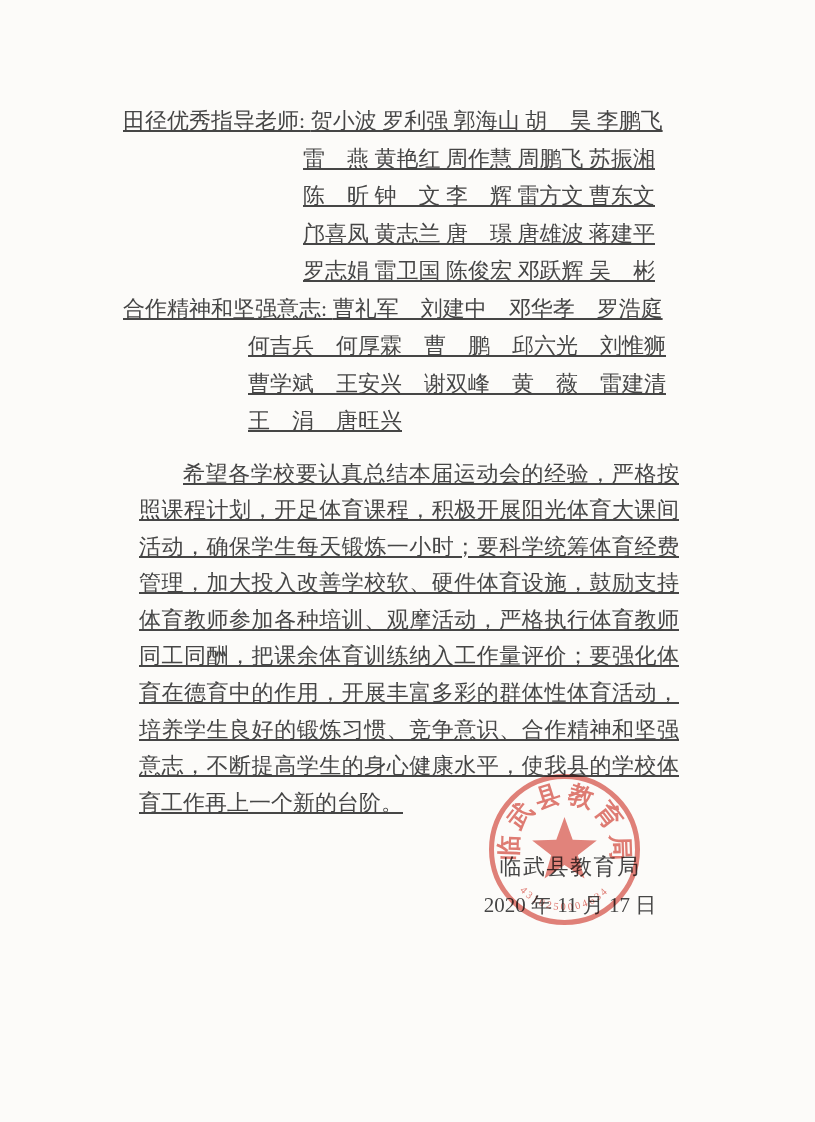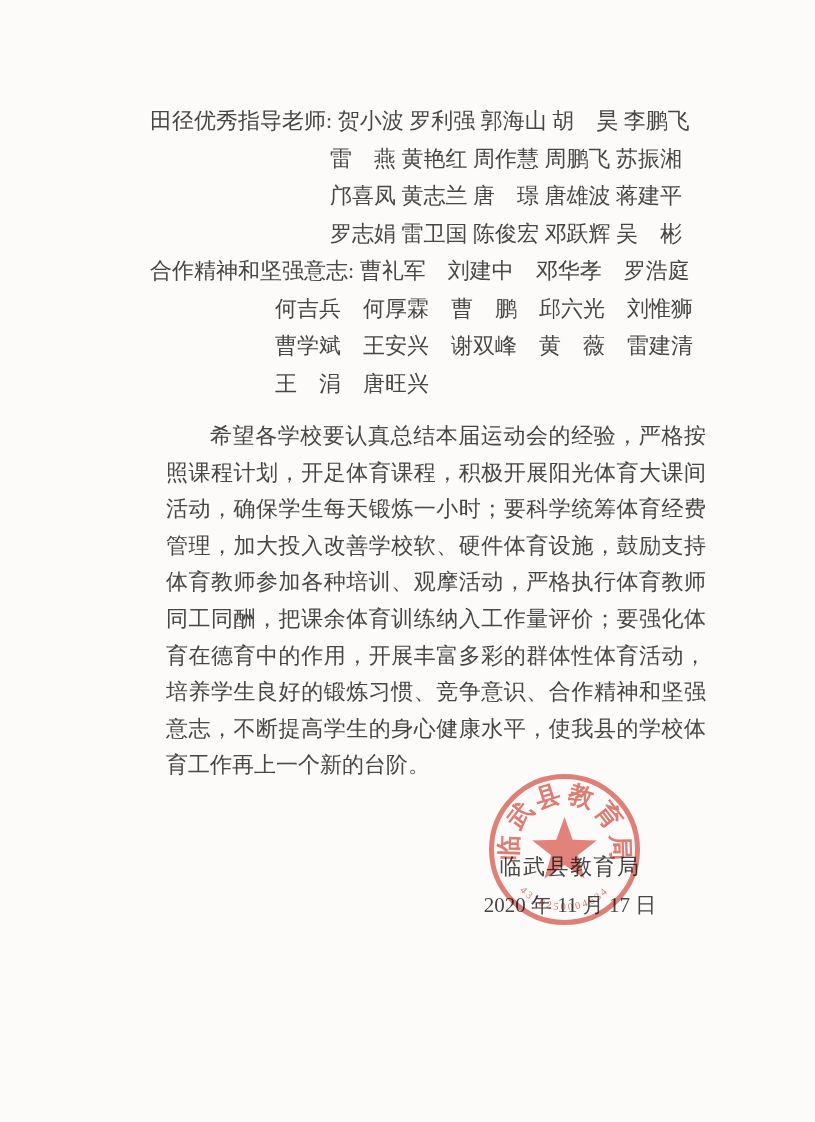--- a/index.html
+++ b/index.html
@@ -1,21 +1,21 @@
 <!DOCTYPE html>
 <html><head>
 <meta charset="utf-8">
 <style>
   html,body{margin:0;padding:0;}
   body{background:#fbfaf7;font-family:"Liberation Serif", serif;}
   .page{
     position:relative;width:815px;height:1122px;background:#fcfbf9;
     color:#464646;overflow:hidden;
   }
-  .content{position:absolute;left:150px;top:102px;width:572px;}
+  .content{position:absolute;left:123px;top:102px;width:572px;text-decoration:underline;}
   .nline{white-space:pre-wrap;font-size:22px;line-height:37.5px;}
   .ind-track{padding-left:180px;}
   .ind-pp{padding-left:125px;}
   .para{margin:16px;font-size:22px;line-height:36.6px;text-align:justify;text-indent:2em;}
   .signature{position:absolute;left:458px;top:853px;width:224px;text-align:center;z-index:2;}
   .sig-org{font-size:22px;letter-spacing:1.5px;line-height:28px;}
   .sig-date{font-size:21px;margin-top:11px;line-height:26px;}
   .seal{
     position:absolute;left:486px;top:771px;width:157px;height:157px;z-index:3;
     mix-blend-mode:multiply;opacity:0.93;
@@ -25,20 +25,21 @@
 </head>
 <body>
 
 <div class="page">
 
   <div class="content">
 
     <div>
       <div class="nline"><span>田径优秀指导老师: </span><span>贺小波 罗利强 郭海山 胡　昊 李鹏飞</span></div>
       <div class="nline ind-track">雷　燕 黄艳红 周作慧 周鹏飞 苏振湘</div>
+      <div class="nline ind-track">陈　昕 钟　文 李　辉 雷方文 曹东文</div>
       <div class="nline ind-track">邝喜凤 黄志兰 唐　璟 唐雄波 蒋建平</div>
       <div class="nline ind-track">罗志娟 雷卫国 陈俊宏 邓跃辉 吴　彬</div>
     </div>
 
     <div>
       <div class="nline"><span>合作精神和坚强意志: </span><span>曹礼军　刘建中　邓华孝　罗浩庭</span></div>
       <div class="nline ind-pp">何吉兵　何厚霖　曹　鹏　邱六光　刘惟狮</div>
       <div class="nline ind-pp">曹学斌　王安兴　谢双峰　黄　薇　雷建清</div>
       <div class="nline ind-pp">王　涓　唐旺兴</div>
     </div>

